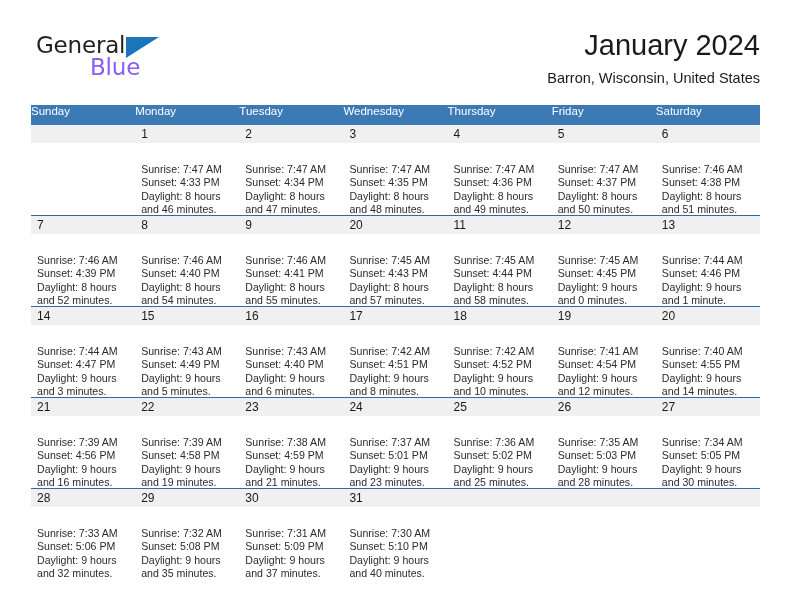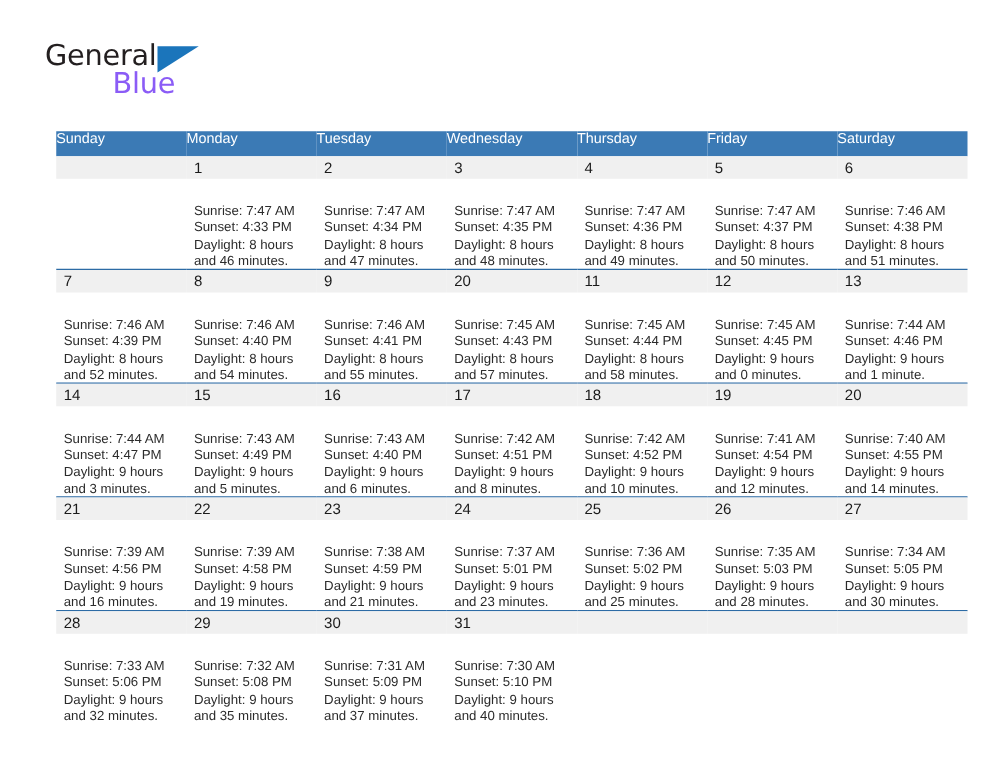--- a/index.html
+++ b/index.html
@@ -91,21 +91,20 @@
   }
 
   
   .calendar {
     position: absolute;
     left: 31px;
     top: 105px;
     width: 729px;
     border-collapse: collapse;
     table-layout: fixed;
-    margin-left: 14px;
   }
   .calendar th,
   .calendar td {
     padding: 0;
     margin: 0;
     vertical-align: top;
   }
 
   .dow {
     background: #3b7ab5;
@@ -158,20 +157,22 @@
 
   <div class="header">
 
     <div class="logo">
       <span class="logo-general">General</span>
       <span class="logo-triangle"></span>
       <span class="logo-blue">Blue</span>
     </div>
 
     <div class="titles">
+      <div class="cal-title">January 2024</div>
+      <div class="cal-subtitle">Barron, Wisconsin, United States</div>
     </div>
 
   </div>
 
   <table class="calendar">
     <colgroup>
       <col style="width:14.2857%">
         <col style="width:14.2857%">
         <col style="width:14.2857%">
       <col style="width:14.2857%">

